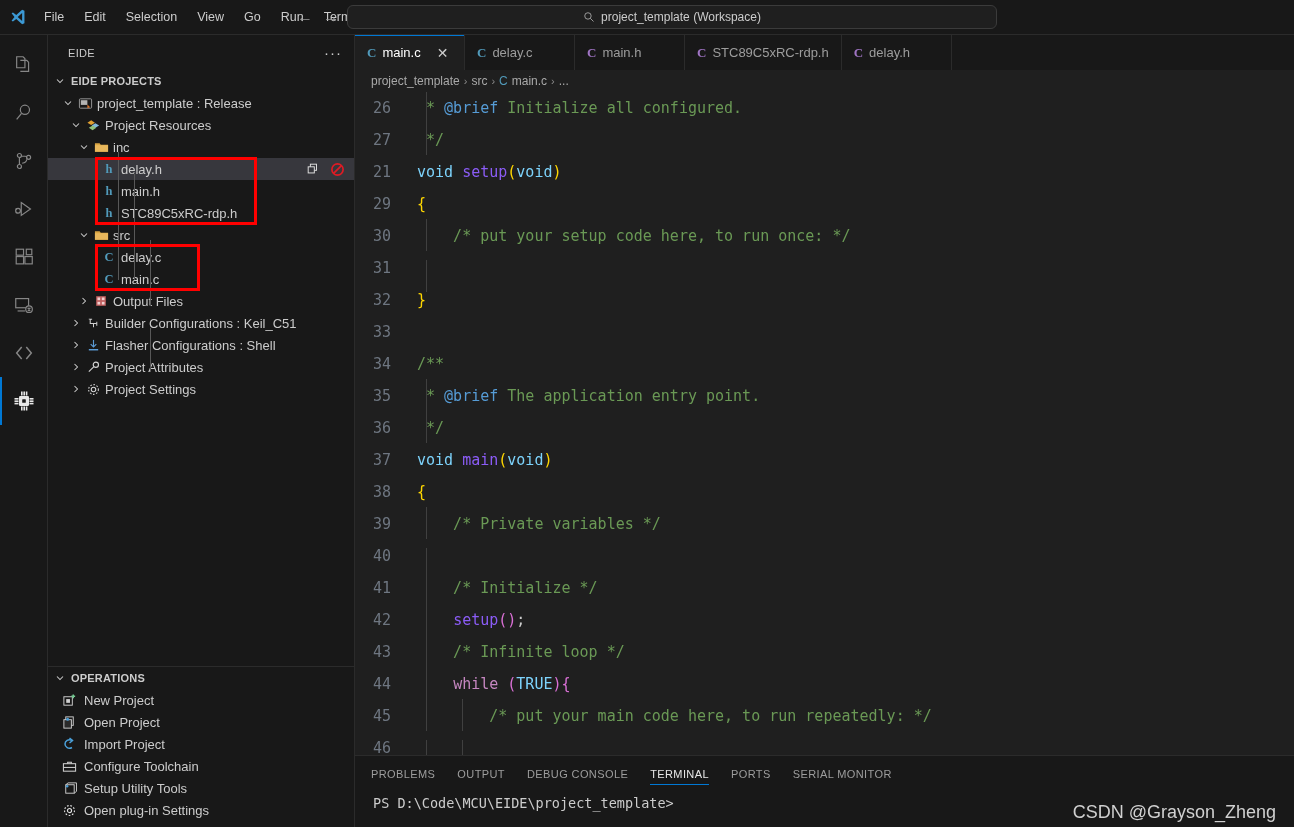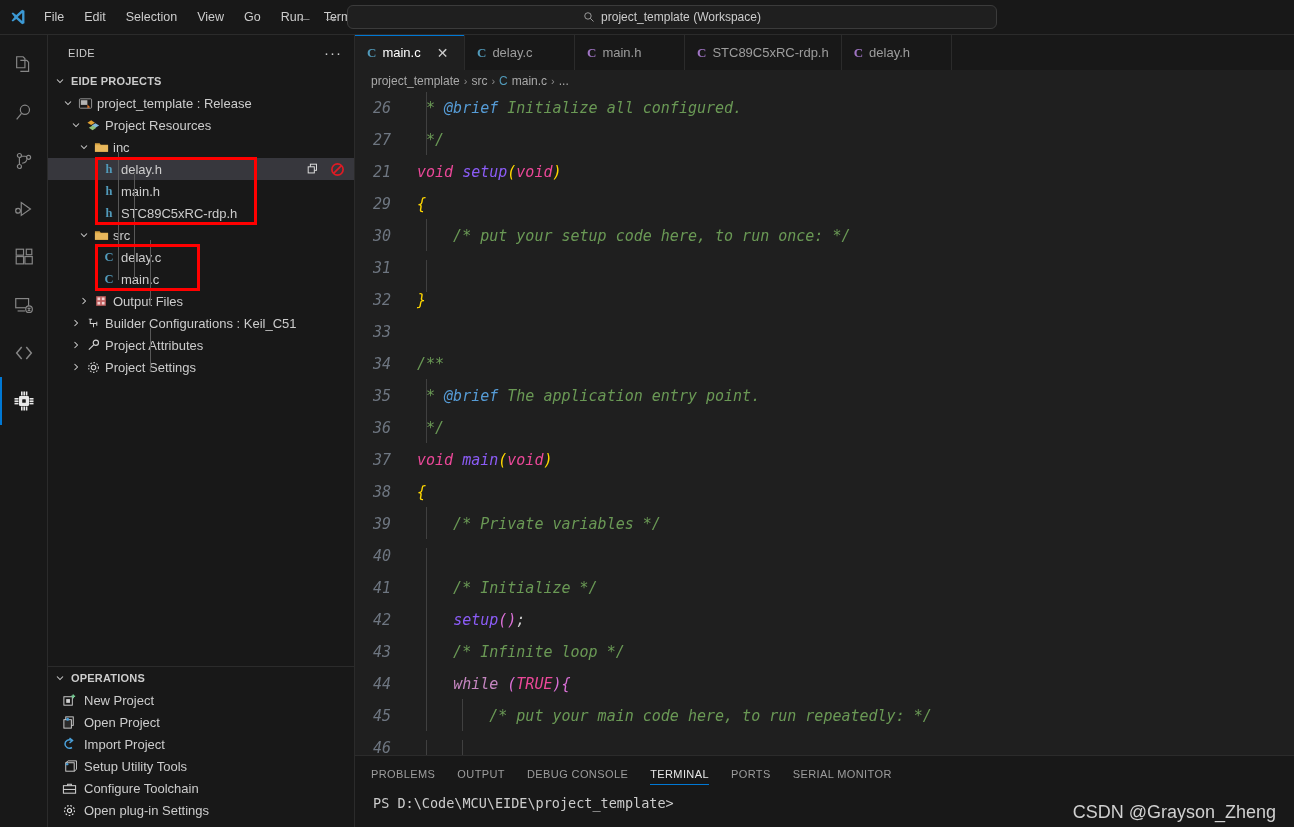--- a/index.html
+++ b/index.html
@@ -128,32 +128,31 @@
     height: 22px; min-height: 22px; display: flex; align-items: center; gap: 4px;
     padding-left: 16px; font-size: 12px; color: #a9a9a9; background: #1f1f1f;
   }
   .bc-sep { color: #8a8a8a; font-size: 11px; }
   .bc-item { display: flex; align-items: center; gap: 4px; }
 
   .code {
     flex: 1; overflow: hidden; position: relative;
     font-family: "DejaVu Sans Mono", monospace; font-size: 15px;
     background: #1f1f1f;
-    font-style: italic;
   }
   .cline { height: 32px; display: flex; align-items: center; white-space: pre; }
   .lnum {
     width: 62px; min-width: 62px; text-align: right; padding-right: 26px;
     color: #6e7681; font-size: 15px; user-select: none;
   }
   .ctext { position: relative; padding-left: 0px; }
   .vguide { display: inline-block; width: 1px; background: #404040; height: 32px;
             vertical-align: middle; position: absolute; top: -8px; }
 
-  .kw      { color: #ec4899; }   
+  .kw      { color: #7dd3fc; }   
   .ctl     { color: #c586c0; }   
   .fn      { color: #8b5cf6; }   
   .cmt     { color: #6a9955; }   
   .doc     { color: #569cd6; }   
   .p1      { color: #ffd700; }
   .p2      { color: #da70d6; }
   .punct   { color: #cccccc; }
 
   
   .panel {
@@ -462,20 +461,36 @@
             <span class="tlabel">Builder Configurations : Keil_C51</span>
           </div>
           <div class="trow">
             <span class="ind" style="width: 20px;"></span>
             <span class="twisty collapsed">
               <svg width="12" height="12" viewBox="0 0 16 16" fill="none" stroke="currentColor" stroke-width="1.4">
                 <path d="M4 6l4 4 4-4"></path>
               </svg>
             </span>
             <span class="ticon">
+              <svg width="15" height="15" viewBox="0 0 16 16" fill="none" stroke="#5b9bd5" stroke-width="1.2">
+                <path d="M8 2v7"></path>
+                <path d="M5 6.5L8 9.5 11 6.5"></path>
+                <path d="M3 12.5h10" stroke-width="1.6"></path>
+              </svg>
+            </span>
+            <span class="tlabel">Flasher Configurations : Shell</span>
+          </div>
+          <div class="trow">
+            <span class="ind" style="width: 20px;"></span>
+            <span class="twisty collapsed">
+              <svg width="12" height="12" viewBox="0 0 16 16" fill="none" stroke="currentColor" stroke-width="1.4">
+                <path d="M4 6l4 4 4-4"></path>
+              </svg>
+            </span>
+            <span class="ticon">
               <svg width="15" height="15" viewBox="0 0 16 16" fill="none" stroke="#d4d4d4" stroke-width="1.2">
                 <circle cx="10.5" cy="5" r="2.8"></circle>
                 <path d="M8.5 7L3 12.5"></path>
               </svg>
             </span>
             <span class="tlabel">Project Attributes</span>
           </div>
           <div class="trow">
             <span class="ind" style="width: 20px;"></span>
             <span class="twisty collapsed">
@@ -531,37 +546,37 @@
               <span class="opicon">
                 <svg width="16" height="16" viewBox="0 0 16 16" fill="none" stroke="#4a9fd8" stroke-width="1.5">
                   <path d="M11 4.5c-3.5-2-7 0.5-7 3.5s3.5 5.5 7 3.5"></path>
                   <path d="M8.5 2L11.5 4.5 8.5 7"></path>
                 </svg>
               </span>
               <span>Import Project</span>
             </div>
             <div class="oprow">
               <span class="opicon">
+                <svg width="15" height="15" viewBox="0 0 16 16" fill="none" stroke="#d0d0d0" stroke-width="1.1">
+                  <rect x="1.5" y="5" width="13" height="8"></rect>
+                  <path d="M6 5V3.5h4V5"></path>
+                  <path d="M1.5 9h13"></path>
+                </svg>
+              </span>
+              <span>Configure Toolchain</span>
+            </div>
+            <div class="oprow">
+              <span class="opicon">
                 <svg width="15" height="15" viewBox="0 0 16 16">
                   <rect x="4" y="4" width="9" height="9" fill="none" stroke="#d0d0d0" stroke-width="1"></rect>
                   <path d="M4 4l2.5-2h9v9l-2.5 2" fill="none" stroke="#d0d0d0" stroke-width="1"></path>
                   <circle cx="5.5" cy="5.5" r="1.3" fill="#4a9fd8"></circle>
                 </svg>
               </span>
               <span>Setup Utility Tools</span>
-            </div>
-            <div class="oprow">
-              <span class="opicon">
-                <svg width="15" height="15" viewBox="0 0 16 16" fill="none" stroke="#d0d0d0" stroke-width="1.1">
-                  <rect x="1.5" y="5" width="13" height="8"></rect>
-                  <path d="M6 5V3.5h4V5"></path>
-                  <path d="M1.5 9h13"></path>
-                </svg>
-              </span>
-              <span>Configure Toolchain</span>
             </div>
             <div class="oprow">
               <span class="opicon">
                 <svg width="15" height="15" viewBox="0 0 16 16" fill="none" stroke="#e0e0e0" stroke-width="1.2">
                   <circle cx="8" cy="8" r="2.2"></circle>
                   <circle cx="8" cy="8" r="5.3" stroke-dasharray="1.8 1.8"></circle>
                 </svg>
               </span>
               <span>Open plug-in Settings</span>
             </div>

